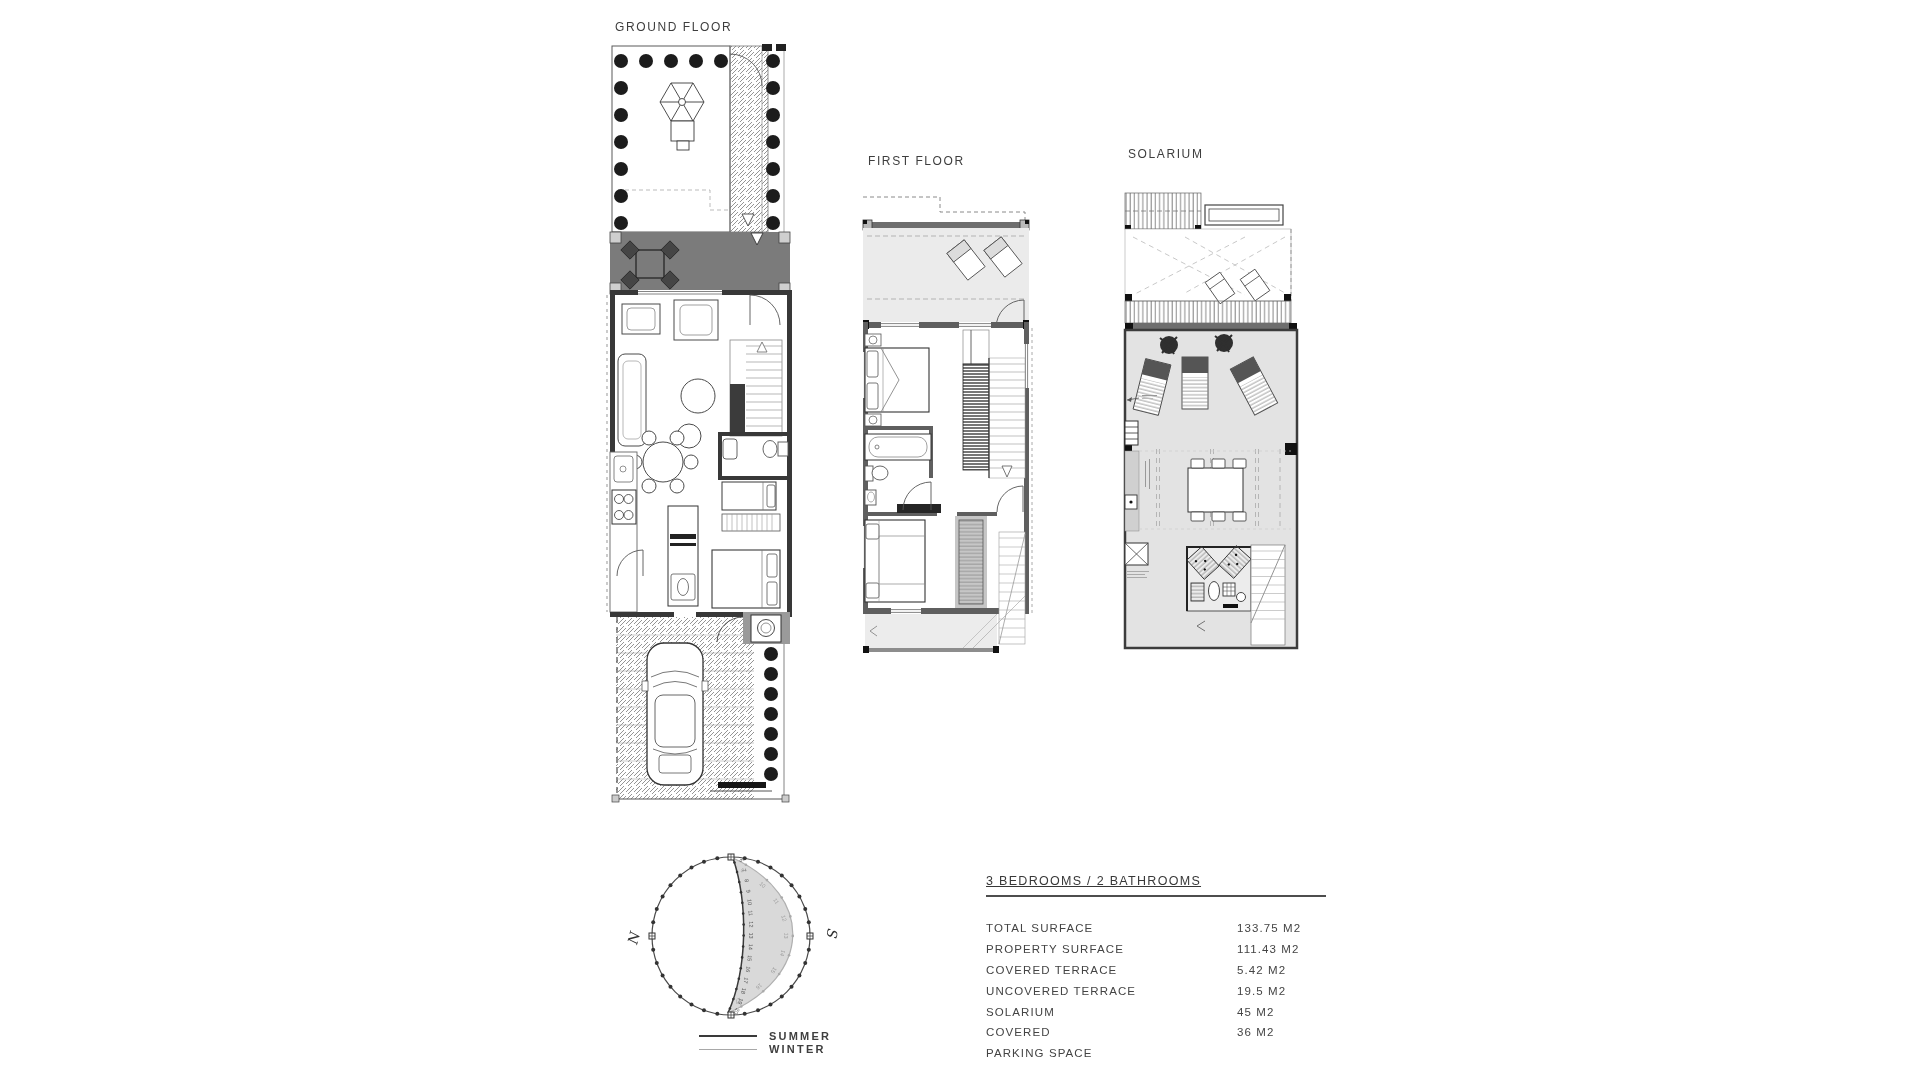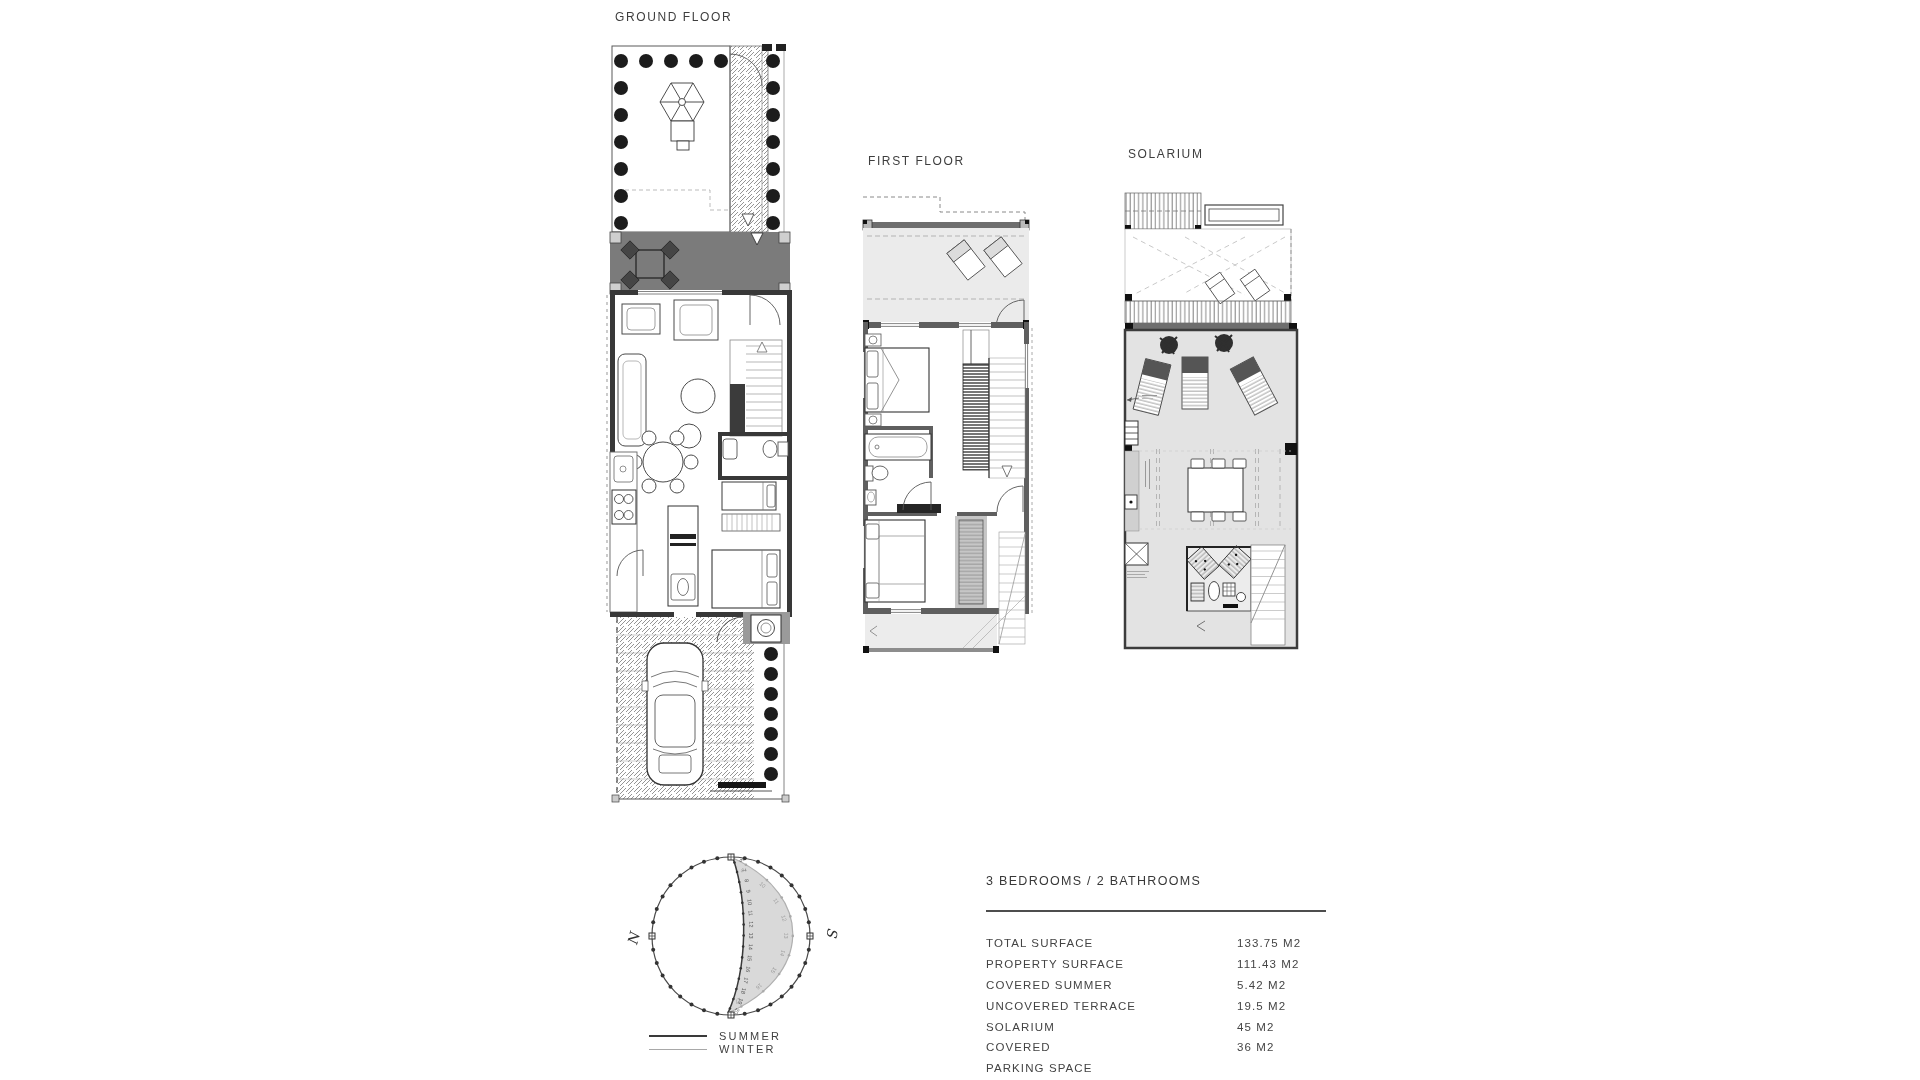--- a/index.html
+++ b/index.html
@@ -1,26 +1,26 @@
 <!DOCTYPE html>
 <html><head>
 <meta charset="utf-8">
 <style>
   html,body{margin:0;padding:0;background:#ffffff;}
   body{width:1920px;height:1080px;font-family:"Liberation Sans",sans-serif;color:#3f3f3f;}
   .page{position:relative;width:1920px;height:1080px;overflow:hidden;background:#fff;}
   .plan-label{position:absolute;font-size:12px;letter-spacing:1.6px;color:#3e3e3e;white-space:nowrap;}
   svg.plan{position:absolute;overflow:visible;}
   .spec-table{position:absolute;left:986px;top:874px;width:340px;}
-  .spec-title{font-size:12.5px;letter-spacing:1.3px;color:#383838;padding-bottom:22px;border-bottom:2px solid #4d4d4d;white-space:nowrap;}
+  .spec-title{font-size:12.5px;letter-spacing:1.3px;color:#383838;padding-bottom:7px;border-bottom:2px solid #4d4d4d;white-space:nowrap;text-decoration:underline;}
   .spec-rows{margin-top:21px;}
   .spec-row{display:flex;height:20.8px;align-items:center;font-size:11.5px;letter-spacing:1.1px;color:#444;}
   .spec-row .lbl{width:251px;}
   .spec-row .val{flex:1;}
-  .legend{position:absolute;left:649px;top:1030px;}
+  .legend{position:absolute;left:699px;top:1030px;font-weight:bold;}
   .legend-row{display:flex;align-items:center;height:12px;margin-bottom:1px;}
   .legend-line{width:58px;margin-right:12px;}
   .summer-line{border-top:2px solid #3a3a3a;}
   .winter-line{border-top:1.5px solid #a8a8a8;}
   .legend-label{font-size:11px;letter-spacing:2.2px;color:#3f3f3f;}
 </style>
 </head>
 <body>
 
 <div class="page">
@@ -35,21 +35,21 @@
       </pattern>
       <pattern id="hstripeD" width="6" height="3" patternUnits="userSpaceOnUse">
         <line x1="0" y1="1" x2="6" y2="1" stroke="#2b2b2b" stroke-width="1.3"></line>
       </pattern>
       <pattern id="hstripeL" width="6" height="3.6" patternUnits="userSpaceOnUse">
         <line x1="0" y1="1" x2="6" y2="1" stroke="#8a8a8a" stroke-width="0.8"></line>
       </pattern>
     </defs>
   </svg>
 
-  <div class="plan-label" style="left:615px;top:10px">GROUND FLOOR</div>
+  <div class="plan-label" style="left:615px;top:20px">GROUND FLOOR</div>
 
   <svg class="plan" style="left:610px;top:42px" width="182" height="762" viewBox="0 0 182 762">
 
     <g>
       <rect x="2" y="4" width="118" height="186" fill="#fff" stroke="#5a5a5a" stroke-width="1"></rect>
       <polyline points="8,148 100,148 100,168 120,168" fill="none" stroke="#aaa" stroke-width="0.8" stroke-dasharray="4 3"></polyline>
       <g fill="#1c1c1c">
         <circle cx="11" cy="19" r="7"></circle>
           <circle cx="11" cy="46" r="7"></circle>
           <circle cx="11" cy="73" r="7"></circle>
@@ -738,21 +738,21 @@
     <div class="spec-rows" id="spec-rows">
         <div class="spec-row">
           <span class="lbl">TOTAL SURFACE</span>
           <span class="val">133.75 M2</span>
         </div>
         <div class="spec-row">
           <span class="lbl">PROPERTY SURFACE</span>
           <span class="val">111.43 M2</span>
         </div>
         <div class="spec-row">
-          <span class="lbl">COVERED SUMMER</span>
+          <span class="lbl">COVERED TERRACE</span>
           <span class="val">5.42 M2</span>
         </div>
         <div class="spec-row">
           <span class="lbl">UNCOVERED TERRACE</span>
           <span class="val">19.5 M2</span>
         </div>
         <div class="spec-row">
           <span class="lbl">SOLARIUM</span>
           <span class="val">45 M2</span>
         </div>

